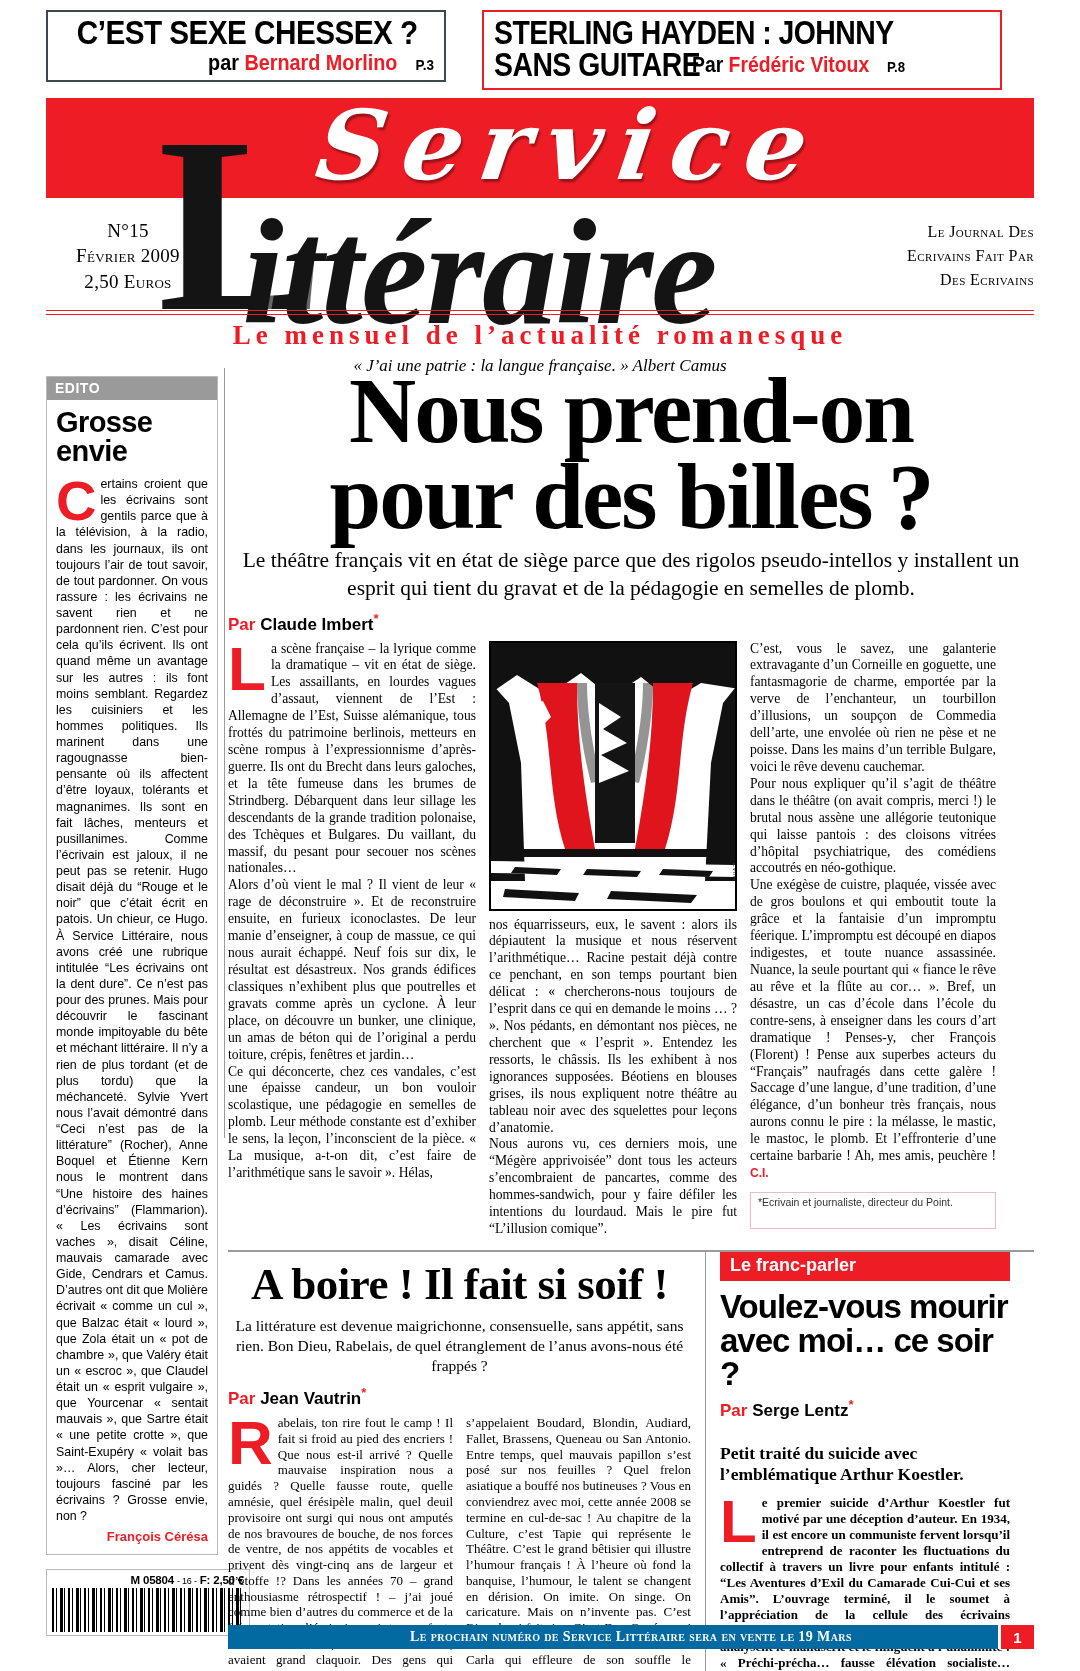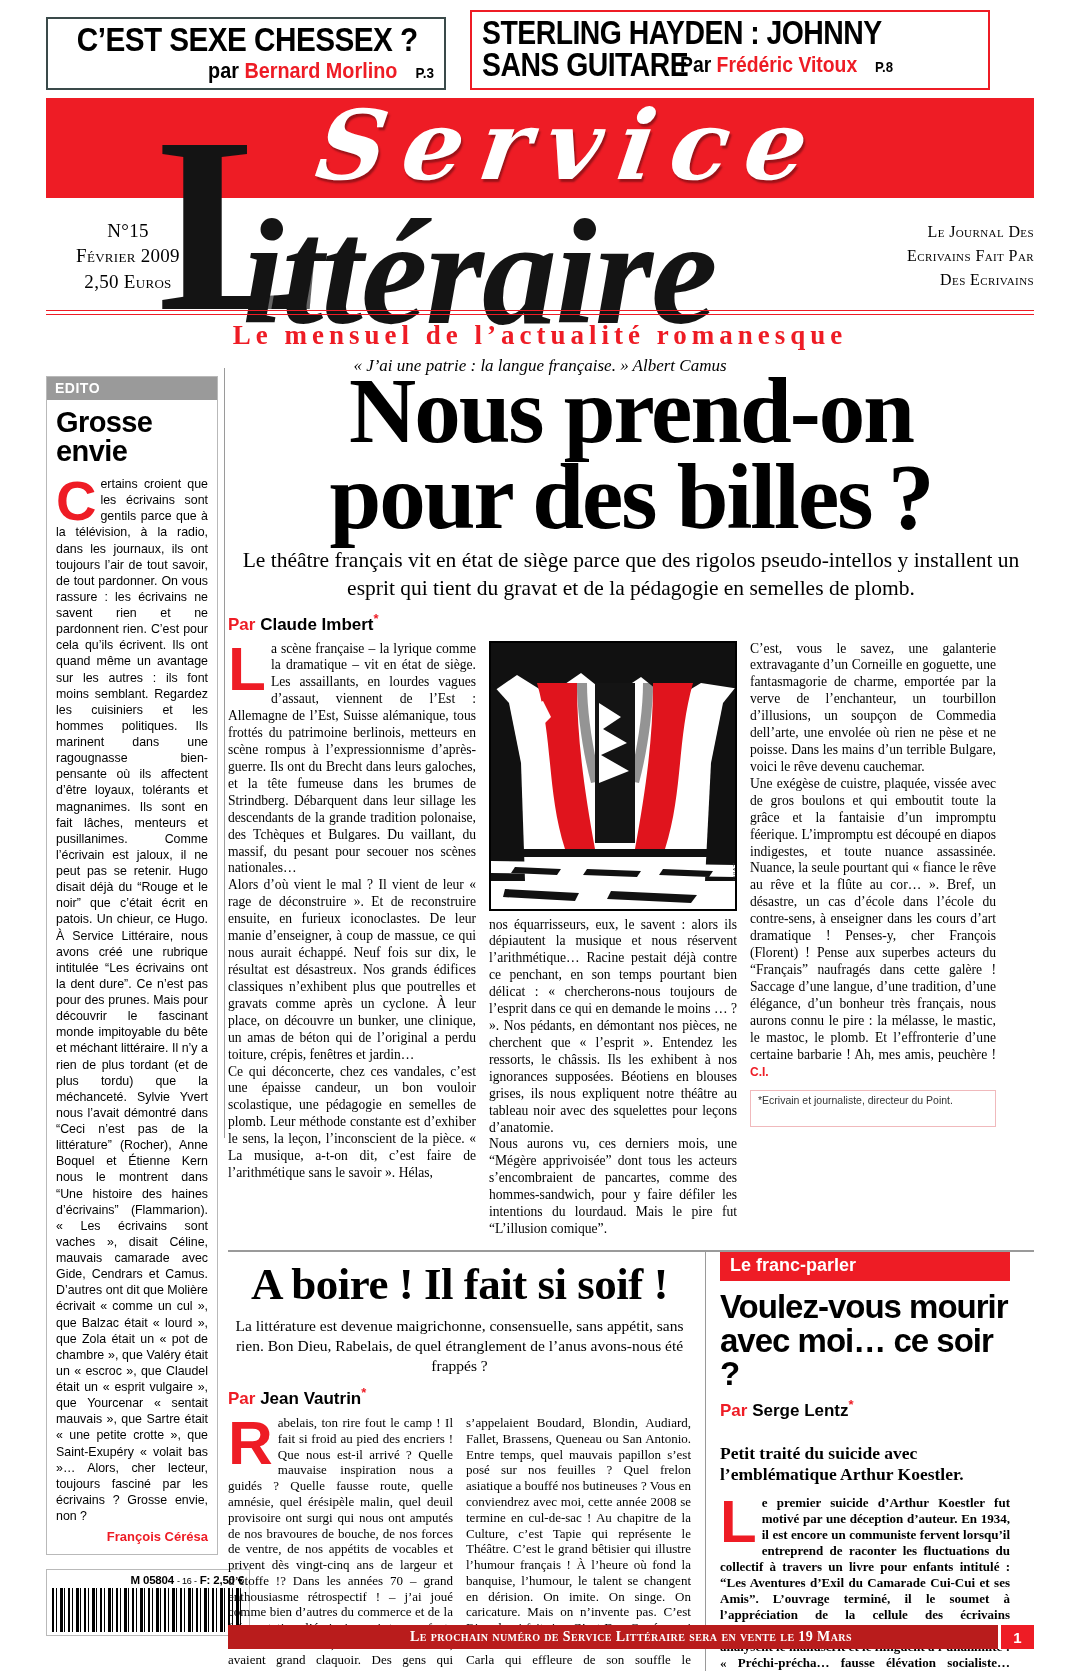--- a/index.html
+++ b/index.html
@@ -7,21 +7,21 @@
   body {
     width:1080px; height:1671px;
     background:#ffffff;
     font-family:"Liberation Serif", serif;
     color:#000;
     overflow:hidden;
     position:relative;
   }
 
   
-  .teaser-strip { display:flex; gap:24px; padding:10px 40px 6px 46px; align-items:flex-end; }
+  .teaser-strip { display:flex; gap:36px; padding:10px 40px 6px 46px; align-items:flex-start; }
   .teaser { background:#fff; padding:5px 10px 6px 10px; }
   .teaser-left { border:2px solid #3a4a4a; width:400px; }
   .teaser-right { border:2px solid #ee1c25; width:520px; }
   .teaser-title {
     font-family:"Liberation Sans", sans-serif;
     font-weight:bold; font-stretch:condensed;
     font-size:33px; line-height:0.98; letter-spacing:-0.6px;
     transform:scaleX(0.86); transform-origin:left center;
     white-space:nowrap;
   }
@@ -252,21 +252,21 @@
   .bodytext-b .dropcap {
     float:left; color:#ee1c25;
     font-family:"Liberation Sans", sans-serif;
     font-weight:bold; font-size:60px; line-height:0.80;
     margin:3px 5px 0 0;
   }
 
   
   .footer-bar {
     position:absolute; left:228px; right:46px; bottom:22px; height:24px;
-    background:#b91c1c; display:flex; align-items:center; justify-content:center;
+    background:#0369a1; display:flex; align-items:center; justify-content:center;
   }
   .footer-text {
     color:#fff; font-family:"Liberation Serif", serif;
     font-variant:small-caps; font-weight:bold; font-size:14px; letter-spacing:0.4px;
   }
   .footer-page {
     position:absolute; right:46px; bottom:22px; width:36px; height:24px;
     background:#ee1c25; color:#fff; display:flex; align-items:center; justify-content:center;
     font-family:"Liberation Sans", sans-serif; font-weight:bold; font-size:15px;
     border-left:3px solid #fff;
@@ -410,20 +410,21 @@
           </div>
           <div class="bodytext">
             <p>nos équarrisseurs, eux, le savent : alors ils dépiautent la musique et nous réservent l’arithmétique… Racine pestait déjà contre ce penchant, en son temps pourtant bien délicat : « chercherons-nous toujours de l’esprit dans ce qui en demande le moins … ? ». Nos pédants, en démontant nos pièces, ne cherchent que « l’esprit ». Entendez les ressorts, le châssis. Ils les exhibent à nos ignorances supposées. Béotiens en blouses grises, ils nous expliquent notre théâtre au tableau noir avec des squelettes pour leçons d’anatomie.</p>
             <p>Nous aurons vu, ces derniers mois, une “Mégère apprivoisée” dont tous les acteurs s’encombraient de pancartes, comme des hommes-sandwich, pour y faire défiler les intentions du lourdaud. Mais le pire fut “L’illusion comique”.</p>
           </div>
         </div>
 
         <div class="art1-c3">
           <div class="bodytext">
             <p>C’est, vous le savez, une galanterie extravagante d’un Corneille en goguette, une fantasmagorie de charme, emportée par la verve de l’enchanteur, un tourbillon d’illusions, un soupçon de Commedia dell’arte, une envolée où rien ne pèse et ne poisse. Dans les mains d’un terrible Bulgare, voici le rêve devenu cauchemar.</p>
+            <p>Pour nous expliquer qu’il s’agit de théâtre dans le théâtre (on avait compris, merci !) le brutal nous assène une allégorie teutonique qui laisse pantois : des cloisons vitrées d’hôpital psychiatrique, des comédiens accoutrés en néo-gothique.</p>
             <p><span>Une exégèse de cuistre, plaquée, vissée avec de gros boulons et qui emboutit toute la grâce et la fantaisie d’un impromptu féerique. L’impromptu est découpé en diapos indigestes, et toute nuance assassinée. Nuance, la seule pourtant qui « fiance le rêve au rêve et la flûte au cor… ». Bref, un désastre, un cas d’école dans l’école du contre-sens, à enseigner dans les cours d’art dramatique ! Penses-y, cher François (Florent) ! Pense aux superbes acteurs du “Français” naufragés dans cette galère ! Saccage d’une langue, d’une tradition, d’une élégance, d’un bonheur très français, nous aurons connu le pire : la mélasse, le mastic, le mastoc, le plomb. Et l’effronterie d’une certaine barbarie ! Ah, mes amis, peuchère !</span> <span class="sig-ci">C.I.</span></p>
           </div>
           <div class="footnote-box">*Ecrivain et journaliste, directeur du Point.</div>
         </div>
 
       </div>
     </div>
 
     <div class="hrule"></div>
 

